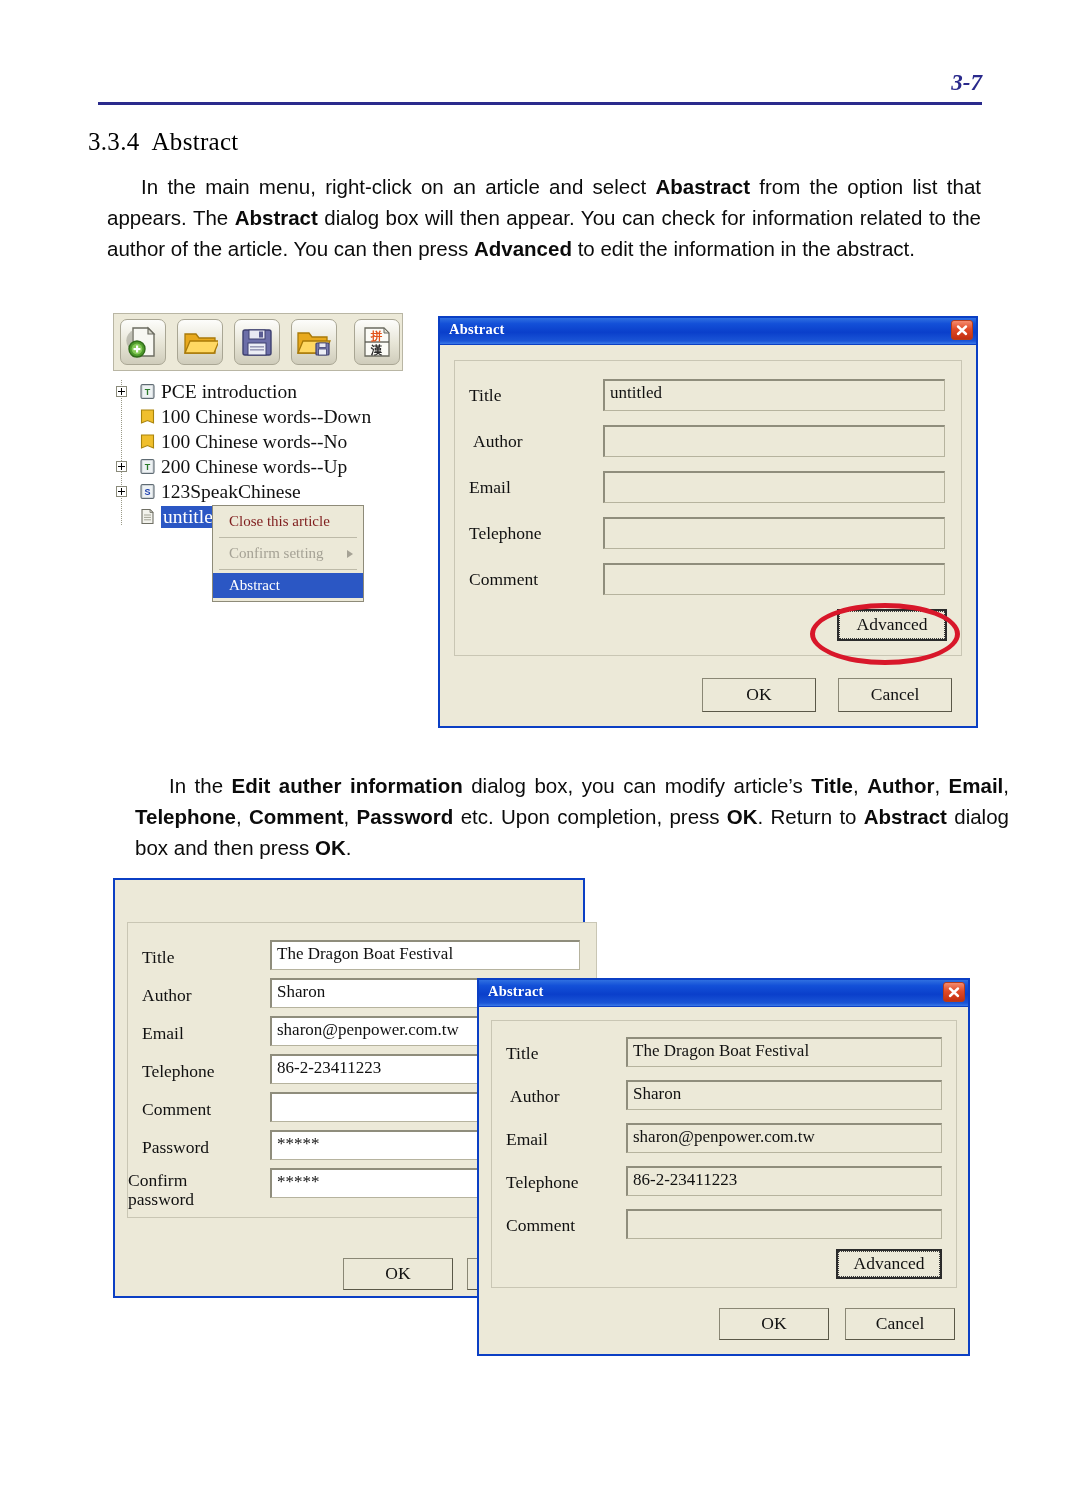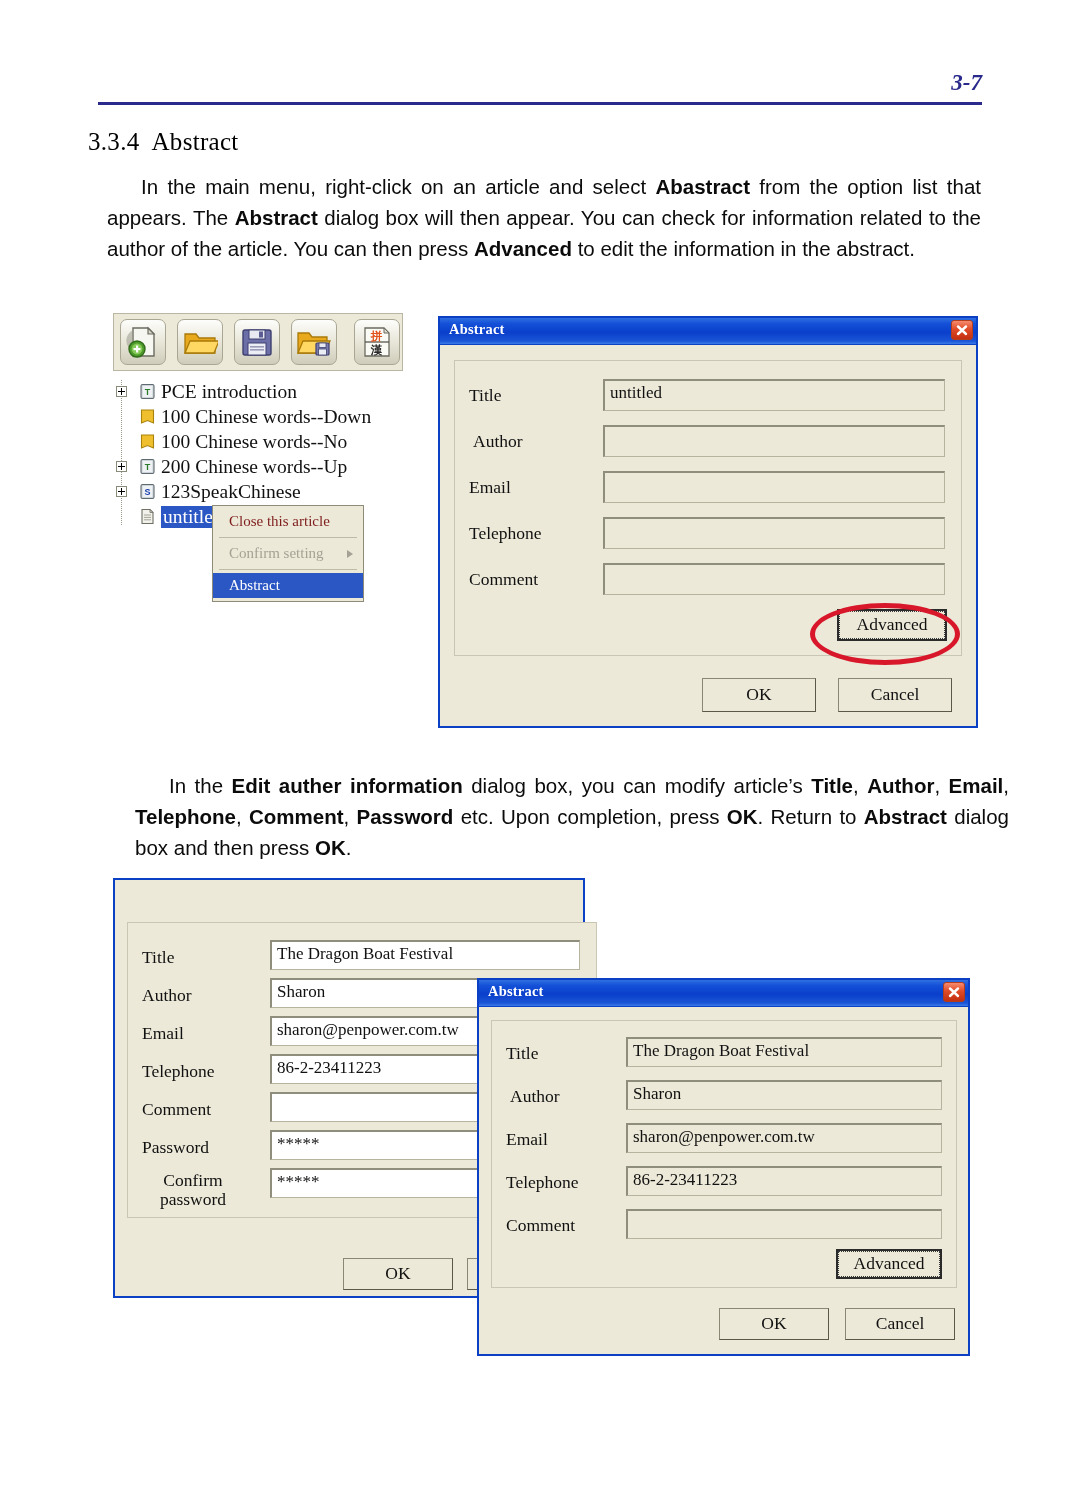--- a/index.html
+++ b/index.html
@@ -532,21 +532,21 @@
 
     <div class="fld-label" style="left:14px; top:138px;">Telephone</div>
     <div class="fld-input white" style="left:142px; top:131px; width:310px; height:30px;">86-2-23411223</div>
 
     <div class="fld-label" style="left:14px; top:176px;">Comment</div>
     <div class="fld-input white" style="left:142px; top:169px; width:310px; height:30px;"></div>
 
     <div class="fld-label" style="left:14px; top:214px;">Password</div>
     <div class="fld-input white" style="left:142px; top:207px; width:310px; height:30px;">*****</div>
 
-    <div class="fld-label" style="left:10px; top:248px; width:110px; white-space:normal; line-height:19px;text-align:center;">Confirm password</div>
+    <div class="fld-label" style="left:0; top:248px; width:110px; white-space:normal; line-height:19px;">Confirm password</div>
     <div class="fld-input white" style="left:142px; top:245px; width:310px; height:30px;">*****</div>
   </div>
 
   <div class="xp-button" style="left:228px; top:378px; width:110px; height:32px;">OK</div>
   <div class="xp-button" style="left:352px; top:378px; width:110px; height:32px;"></div>
 </div>
 
 <div class="xp-dialog" id="abstract-dialog-filled" style="left:477px; top:978px; width:493px; height:378px; z-index:20;">
 
   <div class="xp-titlebar">

